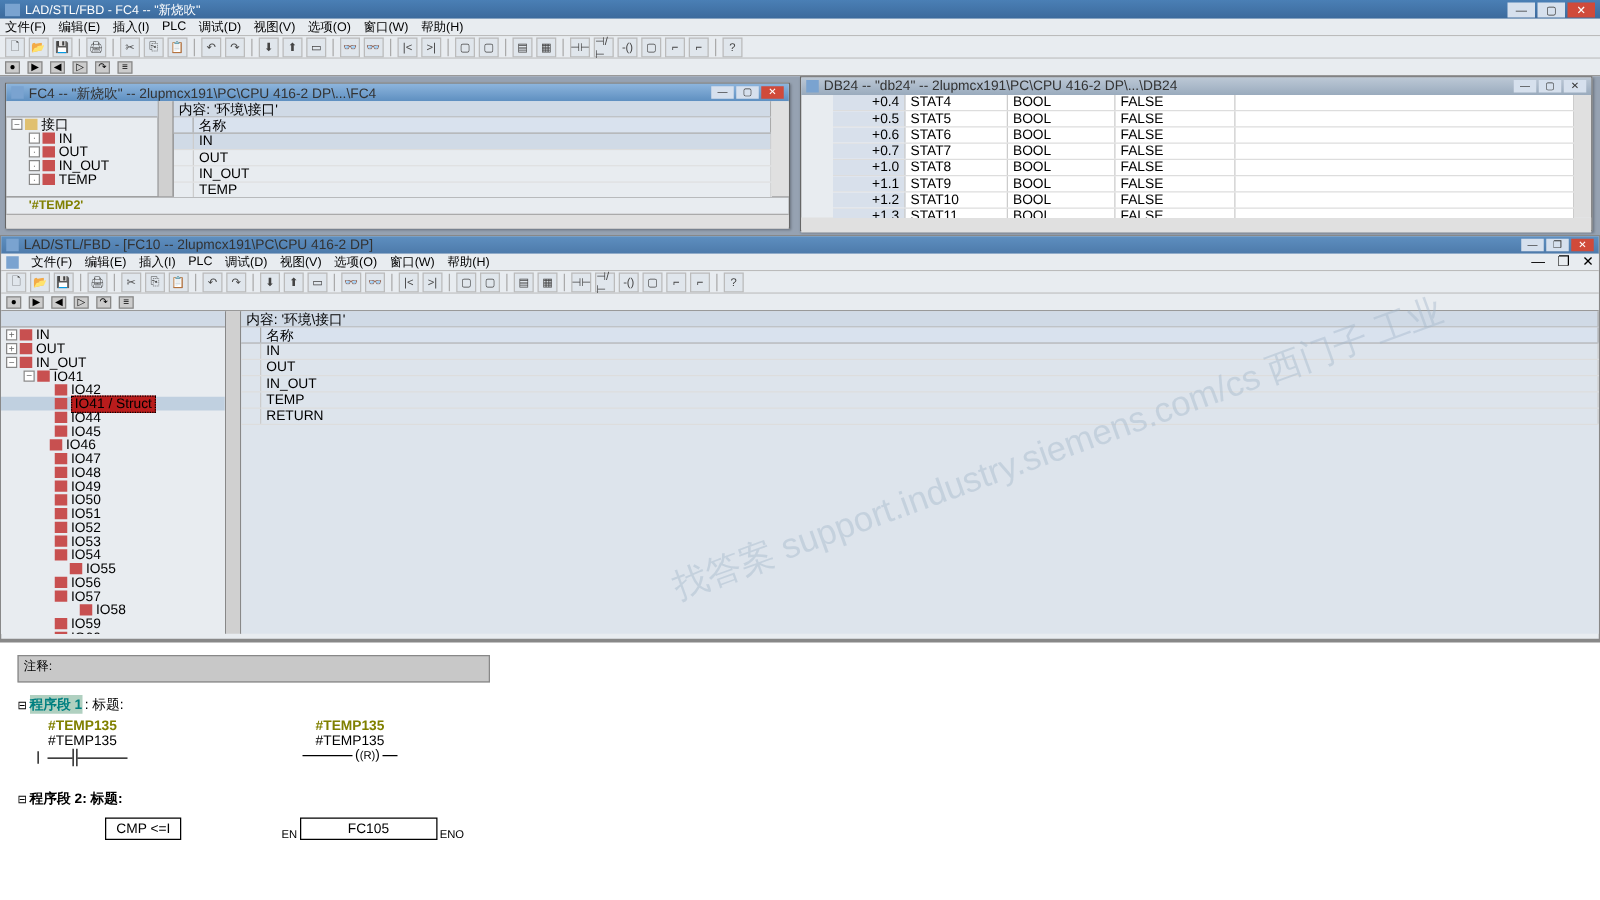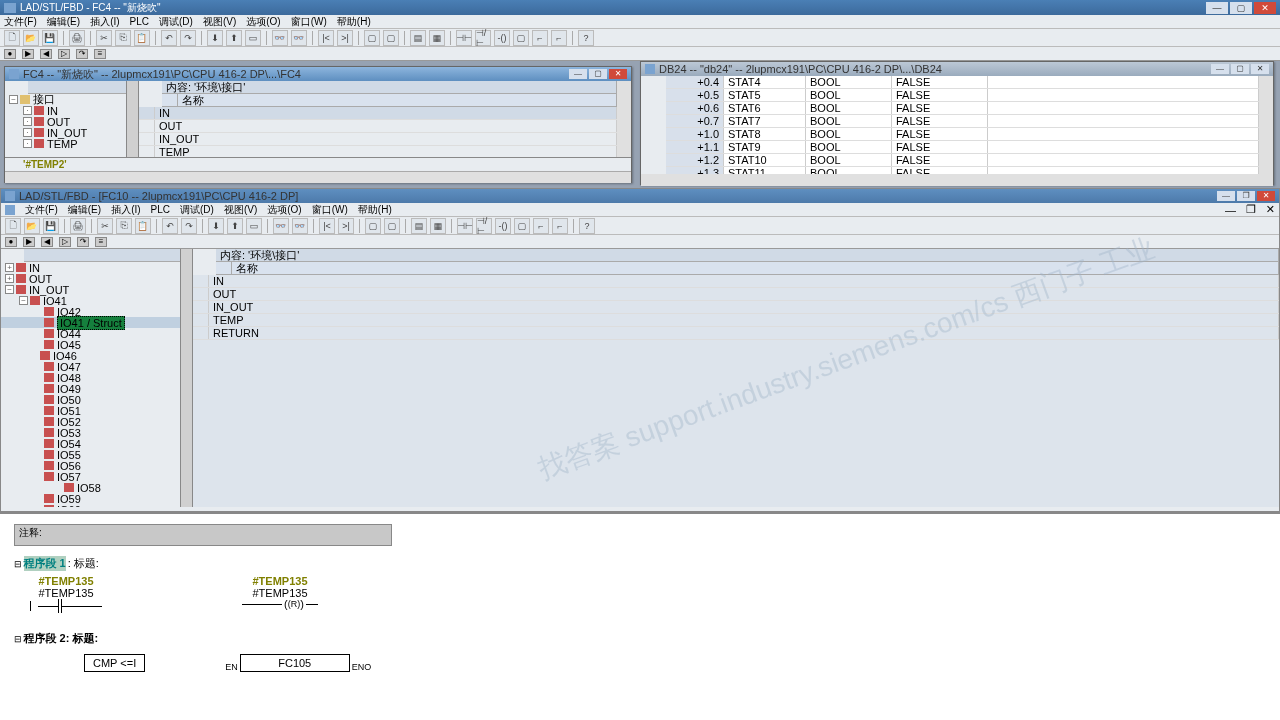--- a/index.html
+++ b/index.html
@@ -17,21 +17,21 @@
 .tsep { width:1px; height:14px; background:#aaa; margin:0 2px; }
 .toolbar2 { background:#e8ecf0; height:14px; display:flex; align-items:center; padding:0 4px; gap:6px; border-bottom:1px solid #999; }
 .navbtn { width:12px; height:10px; background:#ccc; border:1px solid #888; font-size:8px; display:flex; align-items:center; justify-content:center; }
 .workspace { background:#96a2b2; position:absolute; left:0; right:0; }
 .subwin { position:absolute; background:#e8ecf0; border:1px solid #666; box-shadow:1px 1px 2px rgba(0,0,0,.3); }
 .subtitle { background:linear-gradient(#8db5dd 0%, #5e8fc0 100%); height:14px; display:flex; align-items:center; padding:0 4px; color:#333; font-size:10px; }
 .subtitle .si { width:10px; height:10px; background:#7aa3d0; margin-right:4px; }
 .subtitle span.tt { flex:1; }
 .subtitle .sb { width:18px; height:10px; background:#d6e0ed; margin-left:2px; text-align:center; font-size:8px; }
 .subtitle .sb.x { background:#d04a3a; color:#fff; }
-.innerhdr { background:#d0dae6; height:13px; display:flex; align-items:flex-start; font-size:10px; border-bottom:1px solid #aaa;margin-left:23px; }
+.innerhdr { background:#d0dae6; height:13px; display:flex; align-items:flex-start; font-size:10px; border-bottom:1px solid #aaa; }
 .cell { padding:0 4px; border-right:1px solid #aaa; height:100%; display:flex; align-items:center; }
 .tree { overflow:auto; font-size:10px; }
 .treerow { display:flex; align-items:center; height:11px; padding-left:4px; }
 .treerow .exp { width:9px; height:9px; border:1px solid #888; text-align:center; line-height:7px; font-size:8px; color:#666; background:#fff; margin-right:2px; }
 .treerow .ic { width:10px; height:9px; background:#c85050; margin-right:3px; }
 .treerow .ic2 { width:10px; height:9px; background:#e0c070; margin-right:3px; }
 .selrow { background:#c0d0e0; }
 .tblrow { display:flex; height:13px; font-size:10px; border-bottom:1px solid #ddd; }
 .tcell { border-right:1px solid #ccc; padding:0 4px; display:flex; align-items:center; height:100%; overflow:hidden; }
 .scroll { background:#e0e0e0; width:14px; }
@@ -379,21 +379,21 @@
             <span style="">IO41</span>
           </div>
           <div class="treerow " style="padding-left:32px">
             <span class="exp" style="visibility:hidden">+</span>
             <span class="ic"></span>
             <span style="">IO42</span>
           </div>
           <div class="treerow selrow" style="padding-left:32px">
             <span class="exp" style="visibility:hidden">+</span>
             <span class="ic"></span>
-            <span style="border:1px dotted #000;background:#15803d;padding:0 2px;">IO41 / Struct</span>
+            <span style="border:1px dotted #000;background:#b91c1c;padding:0 2px;">IO41 / Struct</span>
           </div>
           <div class="treerow " style="padding-left:32px">
             <span class="exp" style="visibility:hidden">+</span>
             <span class="ic"></span>
             <span style="">IO44</span>
           </div>
           <div class="treerow " style="padding-left:32px">
             <span class="exp" style="visibility:hidden">+</span>
             <span class="ic"></span>
             <span style="">IO45</span>
@@ -436,21 +436,21 @@
           <div class="treerow " style="padding-left:32px">
             <span class="exp" style="visibility:hidden">+</span>
             <span class="ic"></span>
             <span style="">IO53</span>
           </div>
           <div class="treerow " style="padding-left:32px">
             <span class="exp" style="visibility:hidden">+</span>
             <span class="ic"></span>
             <span style="">IO54</span>
           </div>
-          <div class="treerow " style="padding-left:32px">
+          <div class="treerow " style="padding-left:44px">
             <span class="exp" style="visibility:hidden">+</span>
             <span class="ic"></span>
             <span style="">IO55</span>
           </div>
           <div class="treerow " style="padding-left:32px">
             <span class="exp" style="visibility:hidden">+</span>
             <span class="ic"></span>
             <span style="">IO56</span>
           </div>
           <div class="treerow " style="padding-left:32px">

